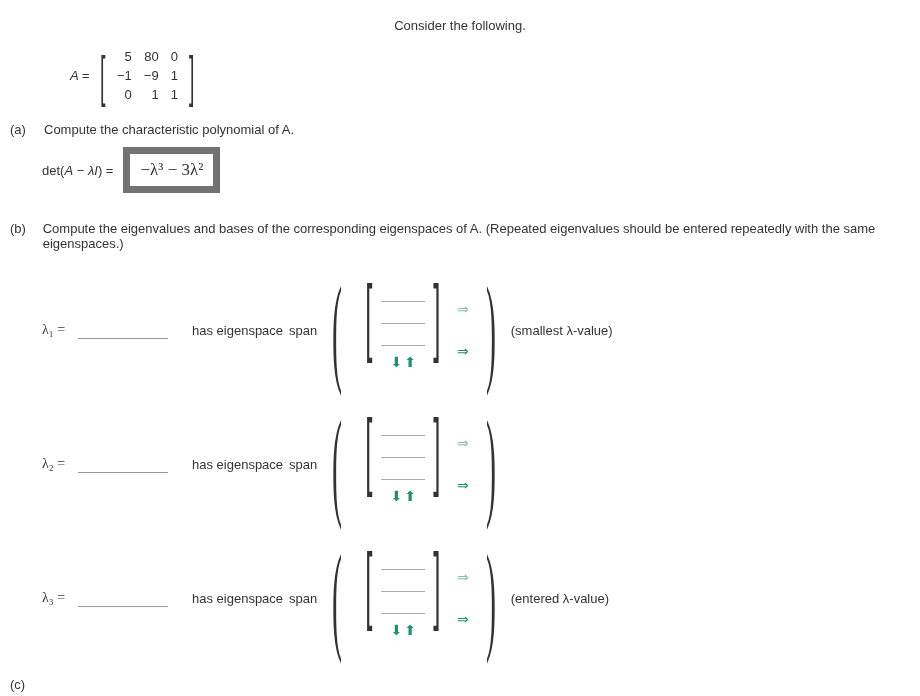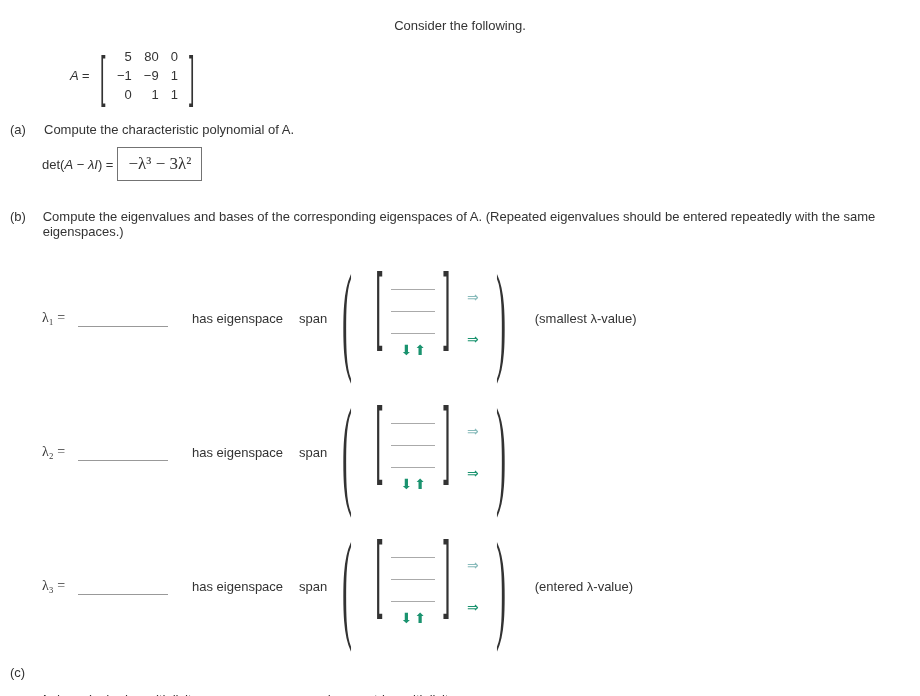--- a/index.html
+++ b/index.html
@@ -26,26 +26,26 @@
       text-align: right;
       padding: 2px 6px;
       font-size: 13px;
       font-family: Arial, sans-serif;
     }
     .part { margin-top: 18px; }
     .part-line { display: flex; gap: 10px; }
     .part-marker { width: 24px; }
     .answer-line { display: flex; align-items: center; margin-top: 10px; margin-left: 32px; gap: 4px; }
     .boxed-answer {
-      border: 1px solid #737373;
+      border: 7px solid #737373;
       padding: 6px 10px;
       font-family: 'Times New Roman', serif;
       font-size: 17px;
     }
-    .det-label { font-family: Arial, sans-serif; font-size: 13px; }
+    .det-label { font-family: Arial, sans-serif; font-size: 13px; margin-right: 6px; }
     .math-i { font-style: italic; }
     .lam-row {
       display: flex;
       align-items: center;
       margin-left: 32px;
       margin-top: 24px;
       margin-bottom: 24px;
       min-height: 110px;
     }
     .lam-label {
@@ -55,22 +55,22 @@
     }
     .text-input {
       border: none;
       border-bottom: 1px solid #999;
       width: 90px;
       height: 18px;
       font-size: 13px;
       outline: none;
       background: transparent;
     }
-    .has-eig { margin-left: 24px; margin-right: 16px; }
-    .suffix { margin-left: 14px; }
+    .has-eig { margin-left: 24px; margin-right: 6px; }
+    .suffix { }
     .span-container {
       display: inline-flex;
       align-items: flex-start;
       position: relative;
     }
     .paren {
       font-size: 120px;
       line-height: 100px;
       font-family: 'Times New Roman', serif;
       font-weight: 100;

